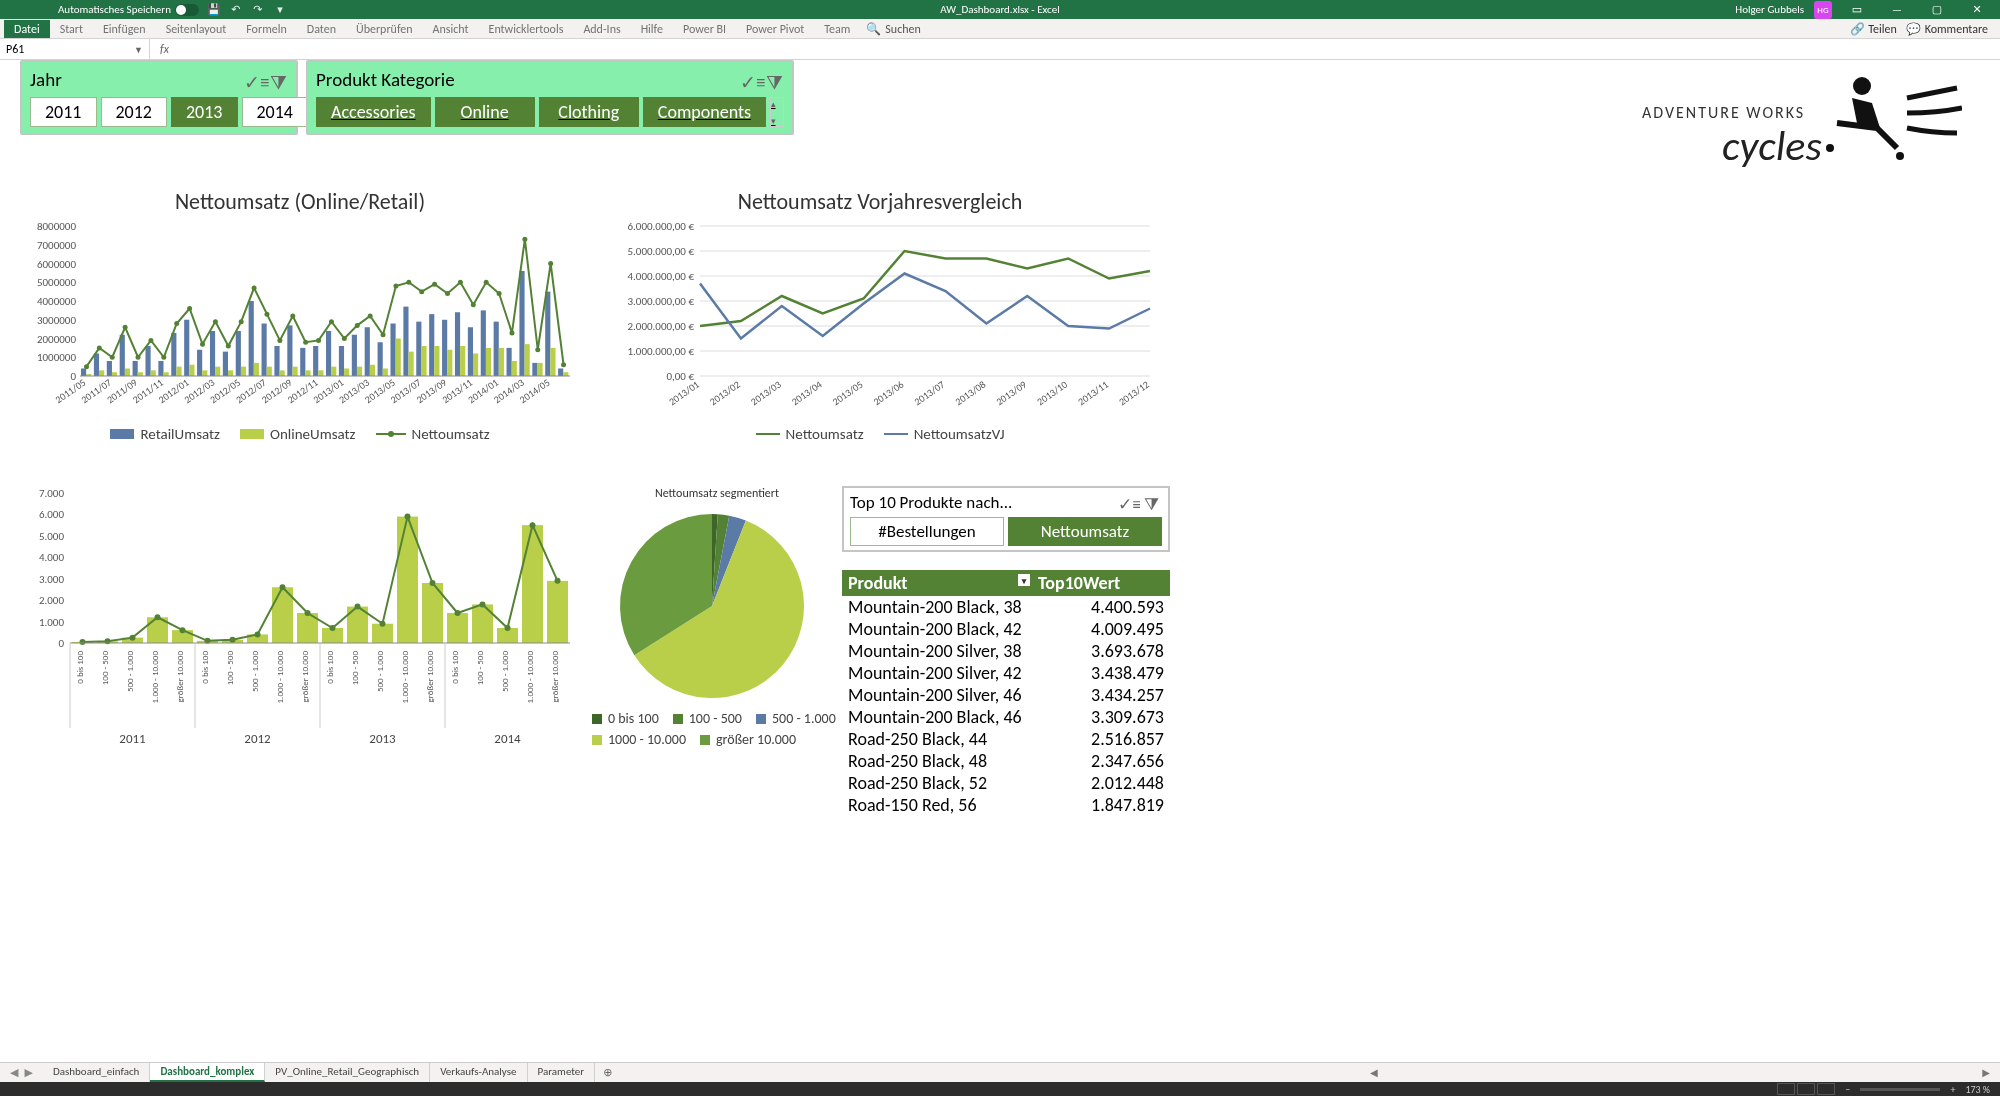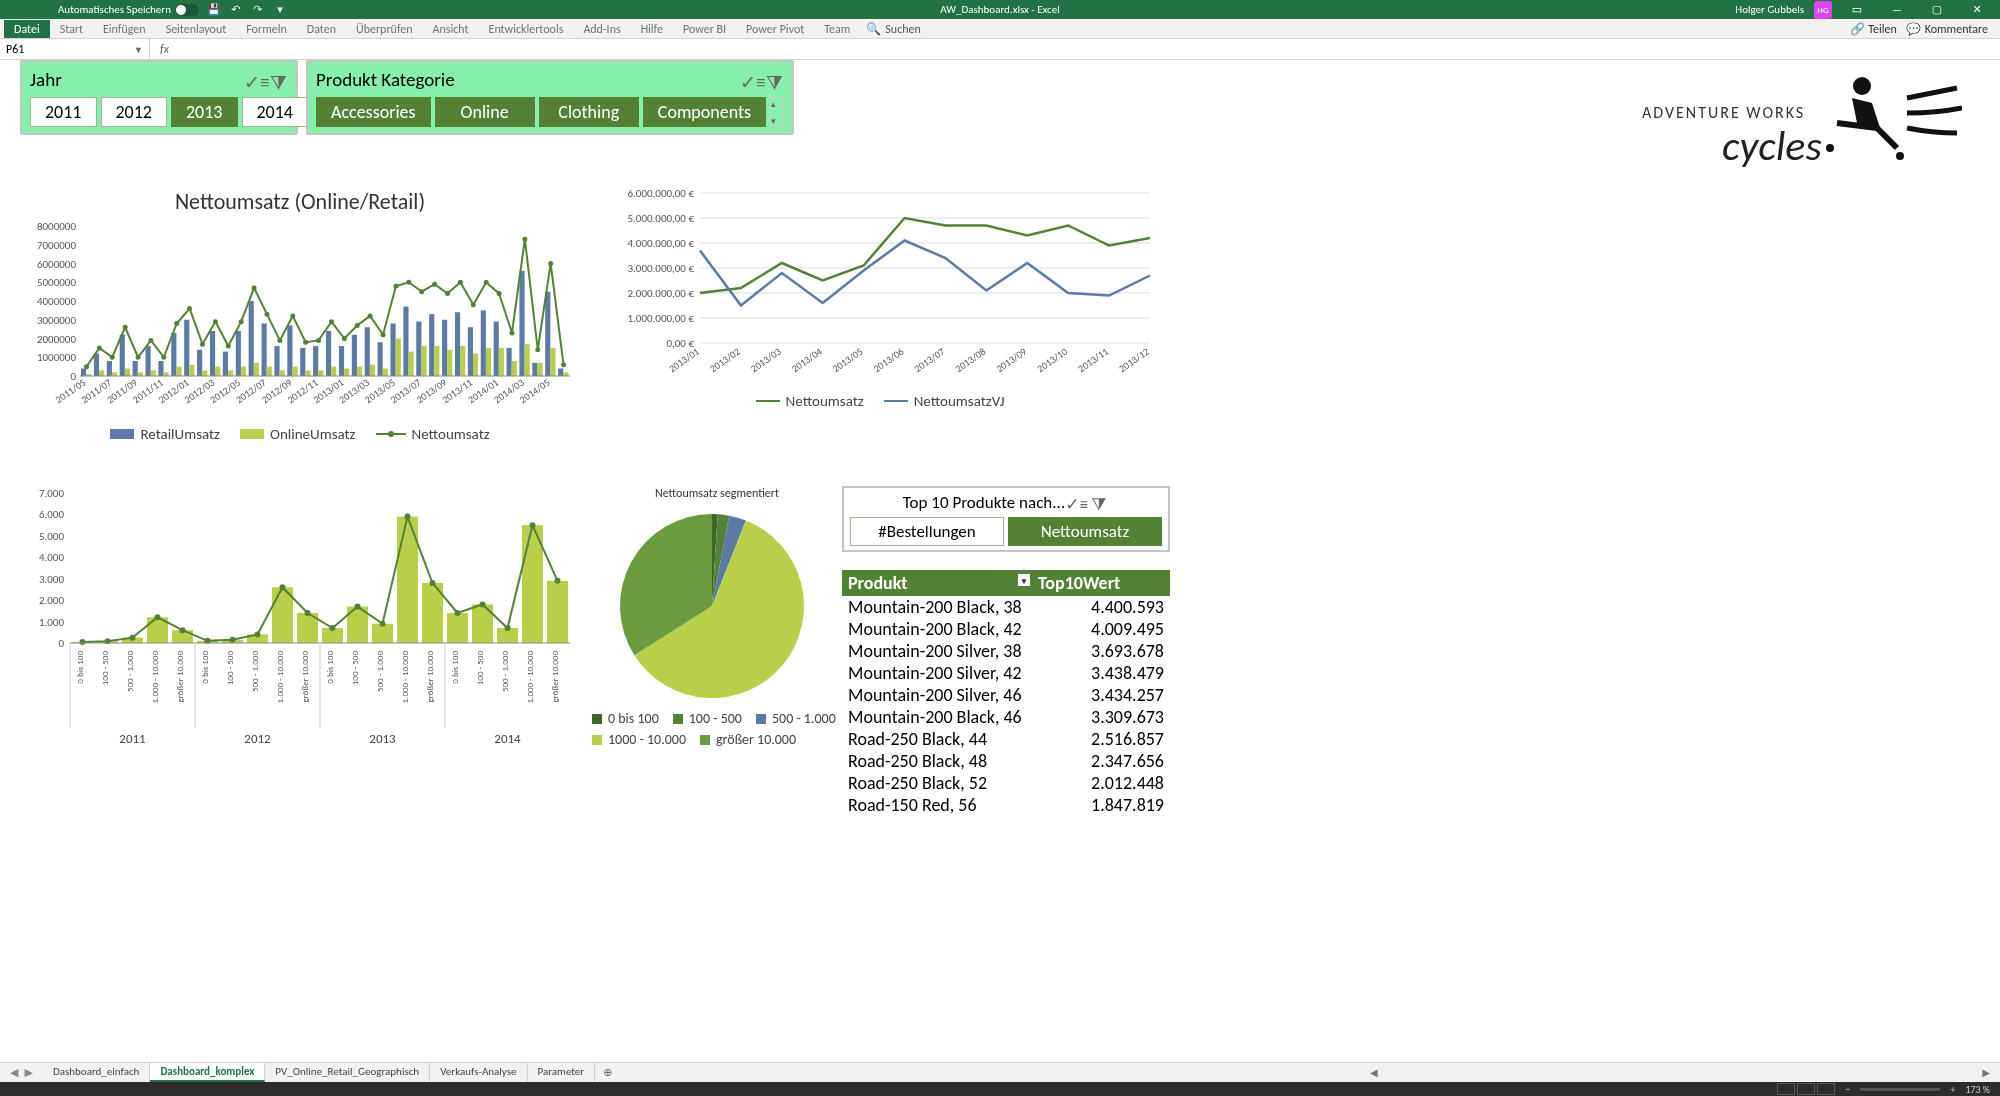--- a/index.html
+++ b/index.html
@@ -57,21 +57,21 @@
 .chart-title { font-family: Calibri; font-size: 22px; text-align: center; color: #333; margin-bottom: 6px; }
 
 .chart1 { left: 0; top: 0; width: 560px; height: 290px; }
 .chart2 { left: 580px; top: 0; width: 560px; height: 290px; }
 .chart3 { left: 0; top: 300px; width: 560px; height: 310px; }
 .chart4 { left: 572px; top: 298px; width: 250px; height: 290px; }
 .slicer-top10-wrap { left: 822px; top: 298px; width: 328px; position: absolute; }
 .top10-table { left: 822px; top: 382px; width: 328px; position: absolute; }
 
 .slicer-top10 { border: 2px solid #c5c5c5; padding: 4px 6px; }
-.slicer-top10 .slicer-header { font-size: 17px; margin-bottom: 4px; justify-content: center; }
+.slicer-top10 .slicer-header { font-size: 17px; margin-bottom: 4px; }
 .slicer-top10 .slicer-item { font-size: 17px; padding: 3px 10px; flex:1; }
 
 .table-head { background: #548235; color: #fff; display: flex; font-size: 18px; font-weight: bold; }
 .table-head > div { padding: 2px 6px; }
 .th-produkt { width: 190px; position:relative; }
 .th-wert { flex: 1; position:relative; }
 .filter-dd { position:absolute; right:2px; top:4px; width:12px; height:12px; background:#fff; font-size:9px; display:flex; align-items:center; justify-content:center; color:#333;}
 .table-row { display: flex; font-size: 18px; }
 .table-row > div { padding: 0px 6px; }
 .td-produkt { width: 260px; }
@@ -183,21 +183,21 @@
     </div>
 
     <div class="slicer slicer-kat">
       <div class="slicer-header">
         <span>Produkt Kategorie</span>
         <div class="slicer-icons">
           <span class="slicer-icon">✓≡</span>
           <span class="slicer-icon">⧩</span>
         </div>
       </div>
-      <div style="display:flex;">
+      <div style="display:flex;text-decoration:underline;">
         <div class="slicer-items" style="flex:1;">
           <div class="slicer-item selected">Accessories</div>
           <div class="slicer-item selected">Online</div>
           <div class="slicer-item selected">Clothing</div>
           <div class="slicer-item selected">Components</div>
         </div>
         <div class="slicer-scroll">
             <span>▴</span>
             <span>▾</span>
           </div>
@@ -387,20 +387,21 @@
             <svg width="30" height="12">
               <line x1="0" y1="6" x2="30" y2="6" stroke="#548235" stroke-width="2"></line>
               <circle cx="15" cy="6" r="3" fill="#548235"></circle>
             </svg>
             <span>Nettoumsatz</span>
           </div>
       </div>
     </div>
 
     <div class="chart chart2">
+      <div class="chart-title">Nettoumsatz Vorjahresvergleich</div>
       <svg width="560" height="200">
         <g id="chart2-svg">
             <line x1="100" y1="155" x2="550" y2="155" stroke="#ddd"></line>
             <text x="94" y="159" text-anchor="end" font-size="11" fill="#555">0,00 €</text>
             <line x1="100" y1="130" x2="550" y2="130" stroke="#ddd"></line>
             <text x="94" y="134" text-anchor="end" font-size="11" fill="#555">1.000.000,00 €</text>
             <line x1="100" y1="105" x2="550" y2="105" stroke="#ddd"></line>
             <text x="94" y="109" text-anchor="end" font-size="11" fill="#555">2.000.000,00 €</text>
             <line x1="100" y1="80" x2="550" y2="80" stroke="#ddd"></line>
             <text x="94" y="84" text-anchor="end" font-size="11" fill="#555">3.000.000,00 €</text>

